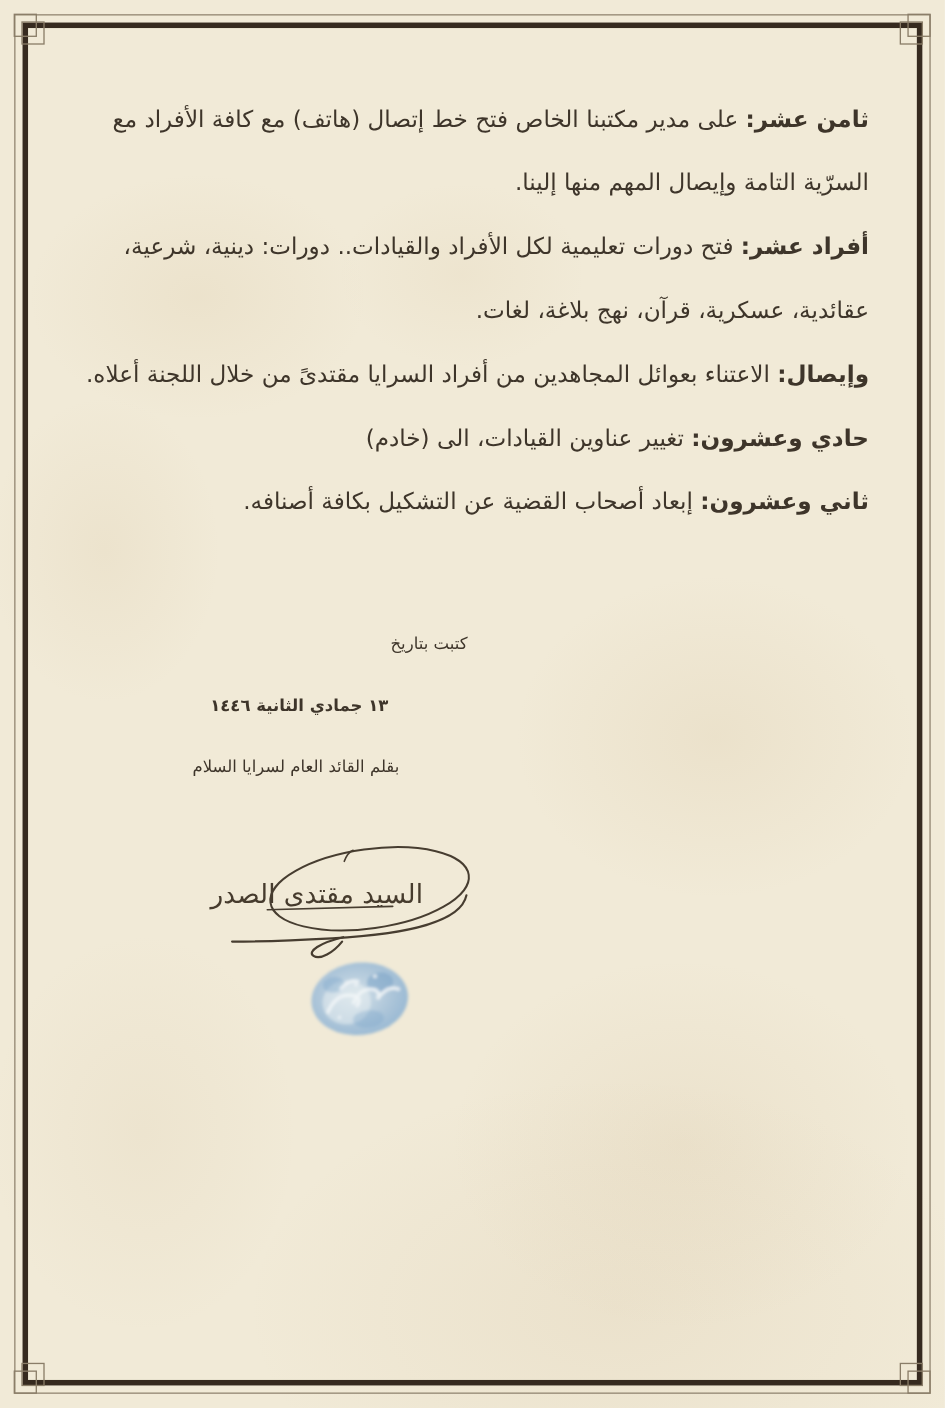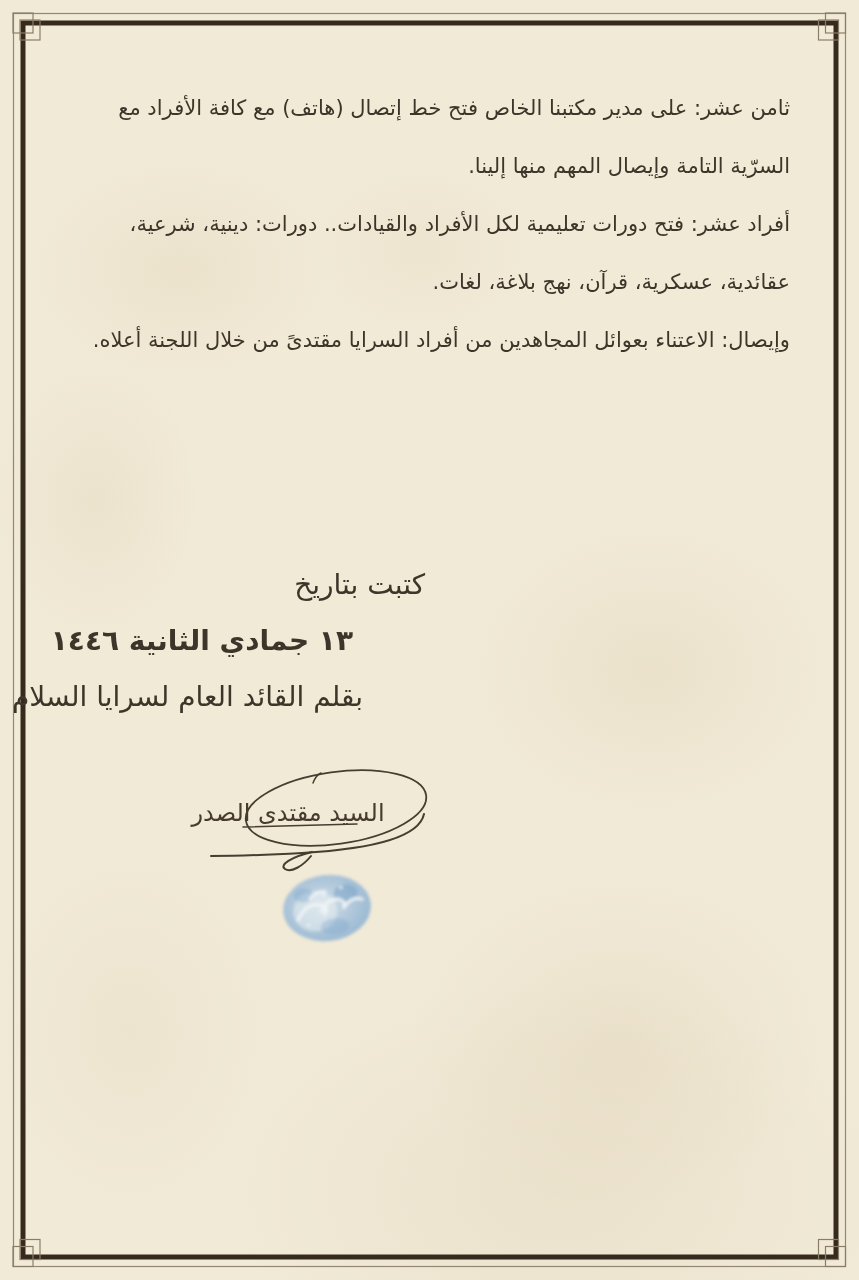--- a/index.html
+++ b/index.html
@@ -30,32 +30,32 @@
     top: 79px;
     direction: rtl;
     text-align: right;
     color: #3e352a;
   }
   .item {
     margin: 0;
     font-size: 21px;
     line-height: 58px;
   }
-  .item .lbl { font-weight: 400; }
+  .item .lbl { font-weight: 700; }
 
   .closing {
     position: absolute;
     left: 0;
     right: 69px;
     top: 557px;
     direction: rtl;
     text-align: right;
     color: #3e352a;
   }
-  .close-line { font-size: 28px; line-height: 56px; }
+  .close-line { font-size: 15px; line-height: 56px; }
   .close-line.l1 { padding-right: 365px; }
   .close-line.l2 { padding-right: 437px; font-weight: bold; }
   .close-line.l3 { padding-right: 457px; }
   .close-line.l4 { padding-right: 427px; }
 
   .sig-name {
     position: absolute;
     left: 163px;
     top: 799px;
     width: 250px;
@@ -87,20 +87,22 @@
         <rect x="20" y="1239.5" width="20" height="20"></rect>
       <rect x="825.5" y="1246.5" width="20" height="20"></rect>
         <rect x="818.5" y="1239.5" width="20" height="20"></rect>
     </g>
   </svg>
 
   <div class="content">
     <p class="item"><span class="lbl">ثامن عشر:</span> <span>على مدير مكتبنا الخاص فتح خط إتصال (هاتف) مع كافة الأفراد مع السرّية التامة وإيصال المهم منها إلينا.</span></p>
     <p class="item"><span class="lbl">أفراد عشر:</span> <span>فتح دورات تعليمية لكل الأفراد والقيادات.. دورات: دينية، شرعية، عقائدية، عسكرية، قرآن، نهج بلاغة، لغات.</span></p>
     <p class="item"><span class="lbl">وإيصال:</span> <span>الاعتناء بعوائل المجاهدين من أفراد السرايا مقتدىً من خلال اللجنة أعلاه.</span></p>
+    <p class="item"><span class="lbl">حادي وعشرون:</span> <span>تغيير عناوين القيادات، الى (خادم)</span></p>
+    <p class="item"><span class="lbl">ثاني وعشرون:</span> <span>إبعاد أصحاب القضية عن التشكيل بكافة أصنافه.</span></p>
   </div>
 
   <div class="closing">
     <div class="close-line l1">كتبت بتاريخ</div>
     <div class="close-line l2">١٣ جمادي الثانية ١٤٤٦</div>
     <div class="close-line l4">بقلم القائد العام لسرايا السلام</div>
   </div>
 
   <div class="sig-name">السيد مقتدى الصدر</div>
 

